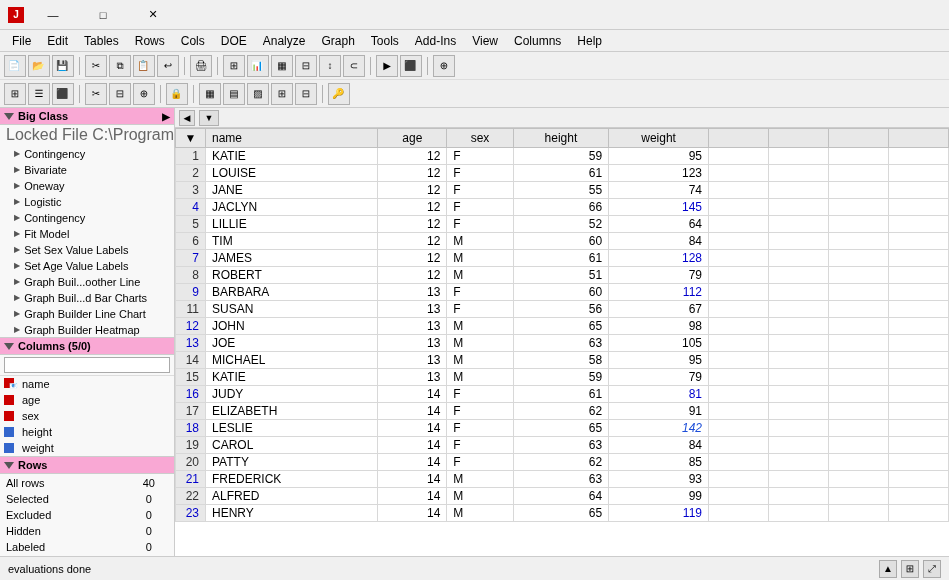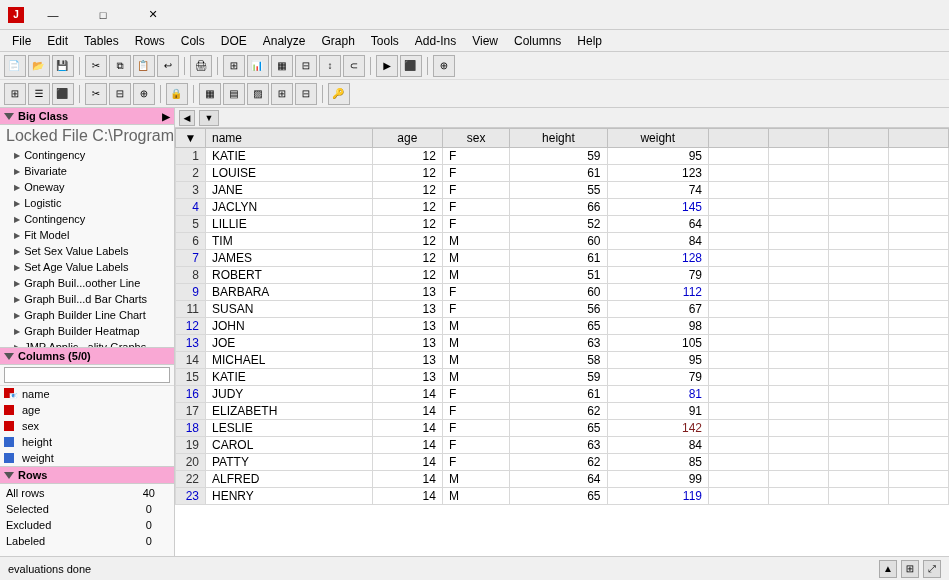--- a/index.html
+++ b/index.html
@@ -418,20 +418,24 @@
             <tr>
           <td>All rows</td>
           <td>40</td>
         </tr>
         <tr>
           <td>Selected</td>
           <td>0</td>
         </tr>
         <tr>
           <td>Excluded</td>
+          <td>0</td>
+        </tr>
+        <tr>
+          <td>Hidden</td>
           <td>0</td>
         </tr>
         <tr>
           <td>Labeled</td>
           <td>0</td>
         </tr>
       </tbody>
         </table>
     </div>
   </div>
@@ -664,21 +668,21 @@
             <td></td>
             <td></td>
             <td></td>
           </tr>
           <tr class="row-highlighted">
             <td class="row-num" style="color: rgb(0, 0, 204);">18</td>
             <td class="str-val">LESLIE</td>
             <td class="num-val">14</td>
             <td class="str-val">F</td>
             <td class="num-val">65</td>
-            <td class="num-val" style="color: #7f1d1d;">142</td>
+            <td class="num-val" style="color: #1d4ed8; font-style: italic;">142</td>
             <td></td>
             <td></td>
             <td></td>
             <td></td>
           </tr>
           <tr>
             <td class="row-num">19</td>
             <td class="str-val">CAROL</td>
             <td class="num-val">14</td>
             <td class="str-val">F</td>
@@ -689,20 +693,32 @@
             <td></td>
             <td></td>
           </tr>
           <tr>
             <td class="row-num">20</td>
             <td class="str-val">PATTY</td>
             <td class="num-val">14</td>
             <td class="str-val">F</td>
             <td class="num-val">62</td>
             <td class="num-val">85</td>
+            <td></td>
+            <td></td>
+            <td></td>
+            <td></td>
+          </tr>
+          <tr class="row-highlighted">
+            <td class="row-num" style="color: rgb(0, 0, 204);">21</td>
+            <td class="str-val">FREDERICK</td>
+            <td class="num-val">14</td>
+            <td class="str-val">M</td>
+            <td class="num-val">63</td>
+            <td class="num-val">93</td>
             <td></td>
             <td></td>
             <td></td>
             <td></td>
           </tr>
           <tr>
             <td class="row-num">22</td>
             <td class="str-val">ALFRED</td>
             <td class="num-val">14</td>
             <td class="str-val">M</td>

